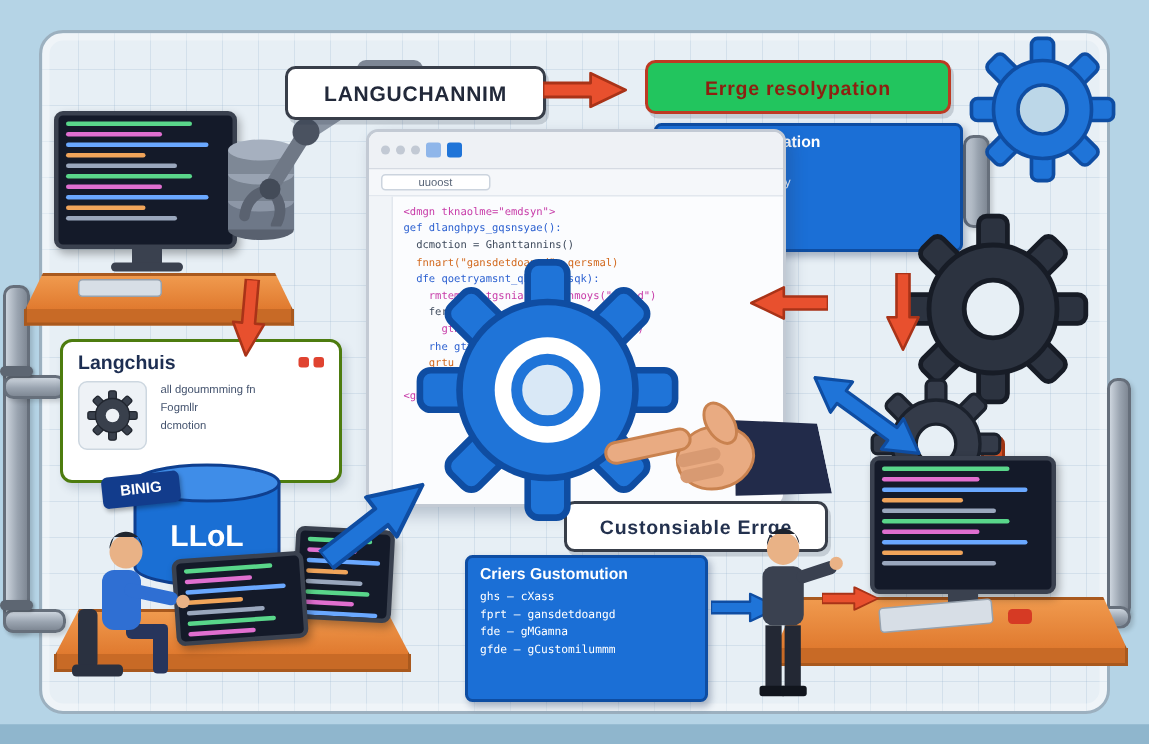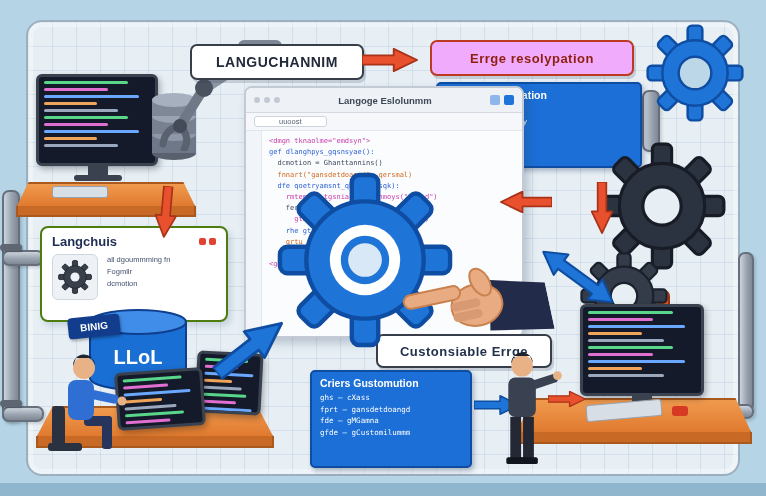--- a/index.html
+++ b/index.html
@@ -9,21 +9,21 @@
 
   .panel{position:absolute;left:26px;top:20px;width:710px;height:452px;background:#e7eff5;
          border:2px solid #9cb0bf;border-radius:16px;
          background-image:linear-gradient(rgba(130,165,195,.20) 1px,transparent 1px),
                           linear-gradient(90deg,rgba(130,165,195,.20) 1px,transparent 1px);
          background-size:24px 24px;box-shadow:inset 0 0 0 5px rgba(255,255,255,.35);}
 
   .banner{display:flex;align-items:center;justify-content:center;background:#fff;
           border:2px solid #383e49;border-radius:7px;font-weight:bold;color:#22293a;
           box-shadow:2px 3px 0 rgba(40,50,70,.18);letter-spacing:.5px;}
-  .banner.red{background:#f0abfc;border-color:#bd3a22;color:#8e1f10;}
+  .banner.red{background:#22c55e;border-color:#bd3a22;color:#8e1f10;}
 
   .bluepanel{background:#1b6fd6;border:2px solid #0e4da2;border-radius:5px;color:#fff;
              padding:5px 8px;box-shadow:2px 3px 5px rgba(20,40,80,.3);box-sizing:border-box;}
   .bp-title{font-size:10.5px;font-weight:bold;margin-bottom:3px;}
   .bp-item{font-size:7.5px;line-height:1.55;white-space:nowrap;font-family:"DejaVu Sans Mono",monospace;}
 
   .screen{background:#141a29;border:3px solid #3a414f;border-radius:6px;overflow:hidden;
           box-shadow:2px 3px 6px rgba(0,0,0,.3);box-sizing:border-box;}
   .bars div{height:3px;border-radius:2px;margin:4px 5px;}
   .bars div:nth-child(5n+1){background:#59d68a;width:72%;}
@@ -168,21 +168,20 @@
     <div class="bp-item">fde – gMCwsnmaq</div>
     <div class="bp-item">ruse – gwttanmawy</div>
     <div class="bp-item">gfde – gstelisnmt</div>
   </div>
 
   <div class="browser abs" style="left:244px;top:86px;width:280px;height:252px">
     <div class="titlebar">
       <span class="tb-dot"></span>
       <span class="tb-dot"></span>
       <span class="tb-dot"></span>
-      <div class="tb-title">Langoge Eslolunmm</div>
       <span class="winbtn light"></span>
       <span class="winbtn"></span>
     </div>
     <div class="toolbar">
       <span class="urlchip">uuoost</span>
     </div>
     <div class="b-content">
       <div class="gutter"></div>
       <div class="code">
         <div class="ln cl-pink">&lt;dmgn tknaolme="emdsyn"&gt;</div>

